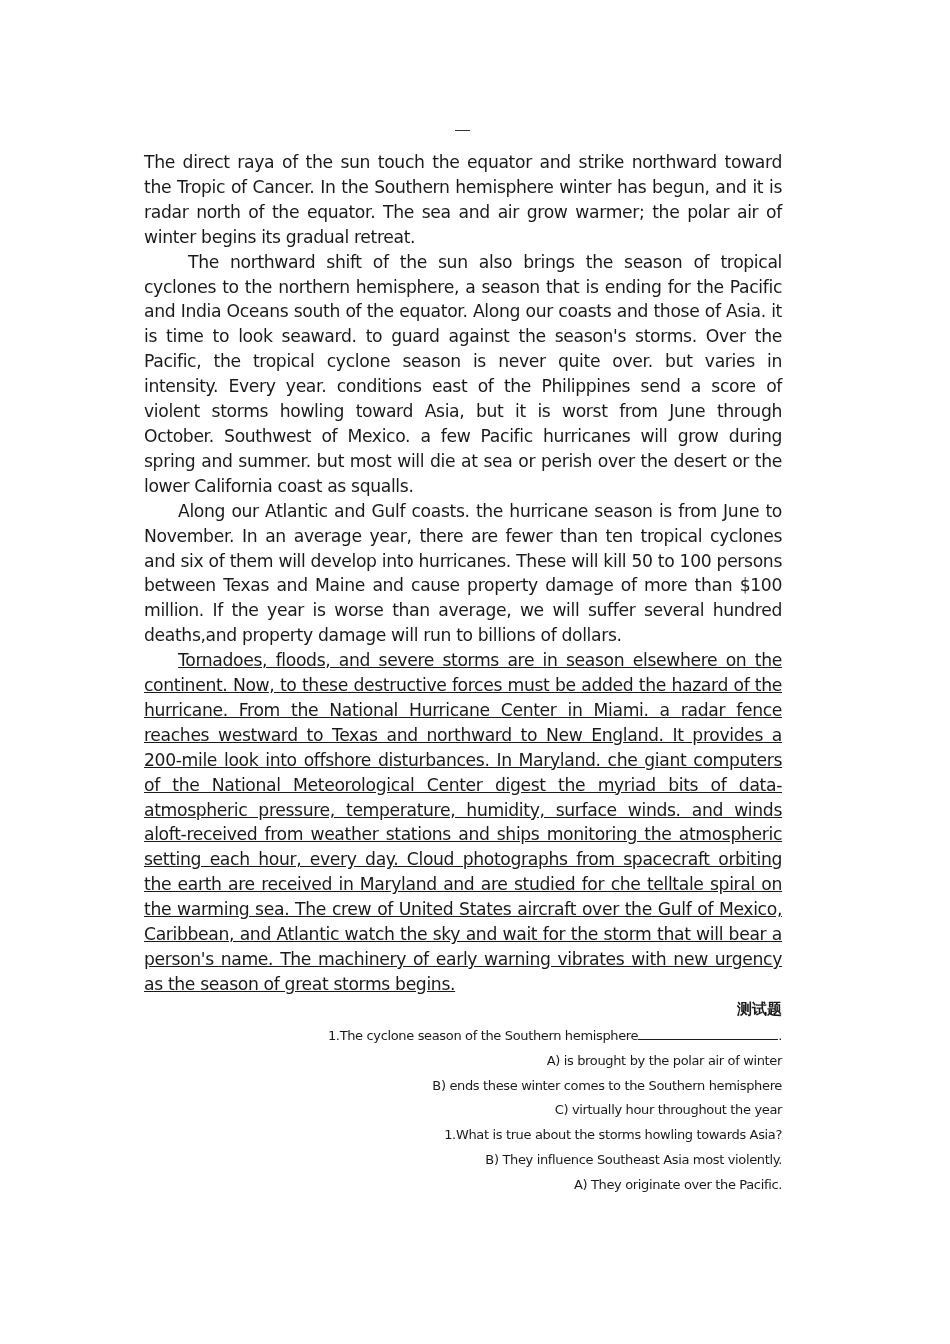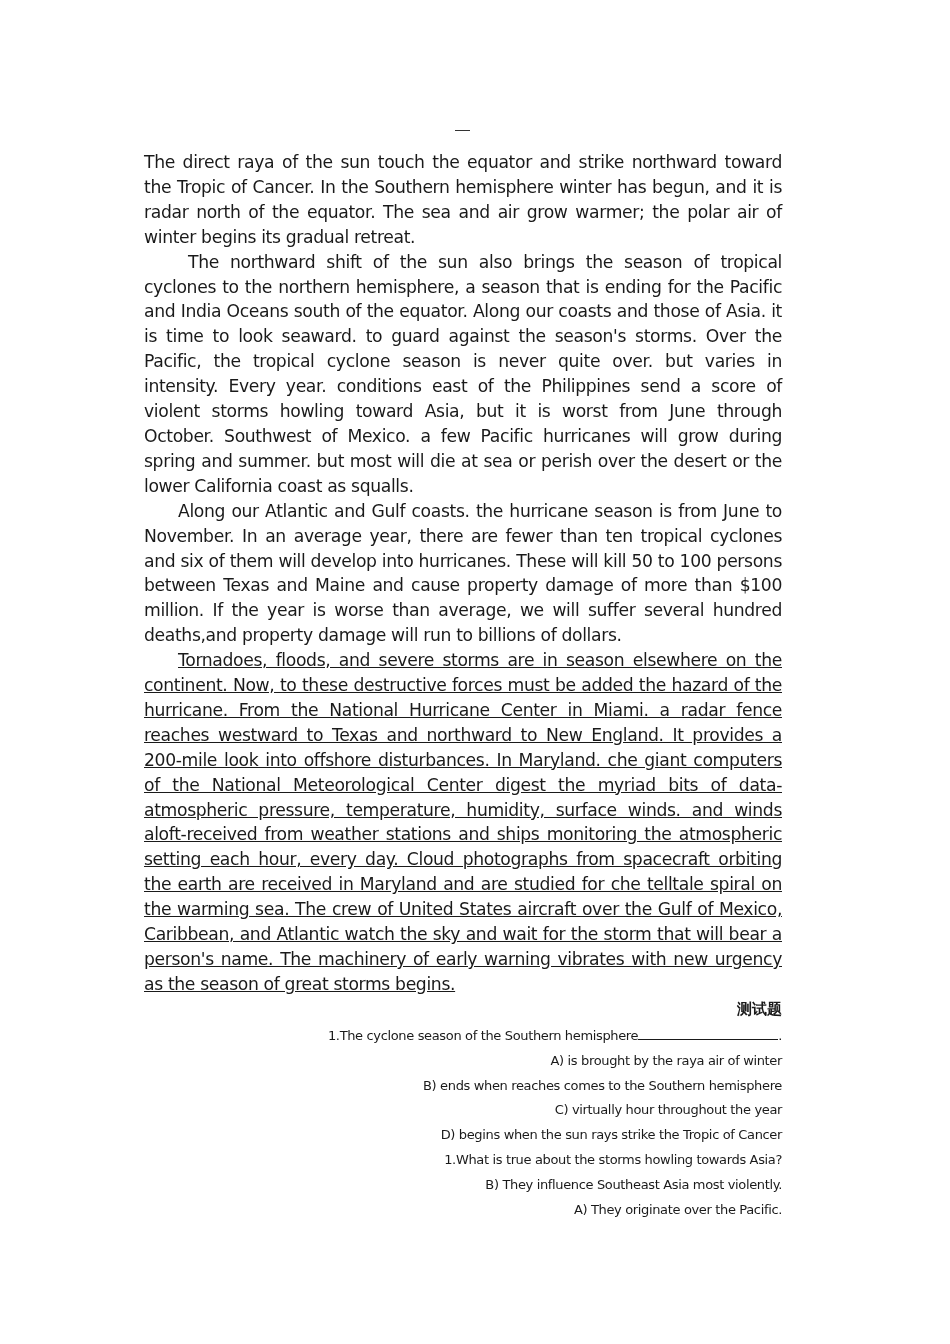--- a/index.html
+++ b/index.html
@@ -91,24 +91,23 @@
     <p class="para indent-small">The northward shift of the sun also brings the season of tropical cyclones to the northern hemisphere, a season that is ending for the Pacific and India Oceans south of the equator. Along our coasts and those of Asia. it is time to look seaward. to guard against the season's storms. Over the Pacific, the tropical cyclone season is never quite over. but varies in intensity. Every year. conditions east of the Philippines send a score of violent storms howling toward Asia, but it is worst from June through October. Southwest of Mexico. a few Pacific hurricanes will grow during spring and summer. but most will die at sea or perish over the desert or the lower California coast as squalls.</p>
     <p class="para indent">Along our Atlantic and Gulf coasts. the hurricane season is from June to November. In an average year, there are fewer than ten tropical cyclones and six of them will develop into hurricanes. These will kill 50 to 100 persons between Texas and Maine and cause property damage of more than $100 million. If the year is worse than average, we will suffer several hundred deaths,and property damage will run to billions of dollars.</p>
     <p class="para indent-first">Tornadoes, floods, and severe storms are in season elsewhere on the continent. Now, to these destructive forces must be added the hazard of the hurricane. From the National Hurricane Center in Miami. a radar fence reaches westward to Texas and northward to New England. It provides a 200-mile look into offshore disturbances. In Maryland. che giant computers of the National Meteorological Center digest the myriad bits of data-atmospheric pressure, temperature, humidity, surface winds. and winds aloft-received from weather stations and ships monitoring the atmospheric setting each hour, every day. Cloud photographs from spacecraft orbiting the earth are received in Maryland and are studied for che telltale spiral on the warming sea. The crew of United States aircraft over the Gulf of Mexico, Caribbean, and Atlantic watch the sky and wait for the storm that will bear a person's name. The machinery of early warning vibrates with new urgency as the season of great storms begins.</p>
   </div>
 
   <div class="quiz">
     <p class="quiz-heading">测试题</p>
 
     <div>
       <p class="quiz-line"><span>1.The cyclone season of the Southern hemisphere</span><span class="blank"></span><span>.</span></p>
-      <p class="quiz-line">A) is brought by the raya air of winter</p>
-      <p class="quiz-line">B) ends when reaches comes to the Southern hemisphere</p>
+      <p class="quiz-line">A) is brought by the polar air of winter</p>
+      <p class="quiz-line">B) ends these winter comes to the Southern hemisphere</p>
       <p class="quiz-line">C) virtually hour throughout the year</p>
-      <p class="quiz-line">D) begins when the sun rays strike the Tropic of Cancer</p>
     </div>
 
     <div>
       <p class="quiz-line">1.What is true about the storms howling towards Asia?</p>
       <p class="quiz-line">B) They influence Southeast Asia most violently.</p>
       <p class="quiz-line">A) They originate over the Pacific.</p>
     </div>
   </div>
 </div>
 

